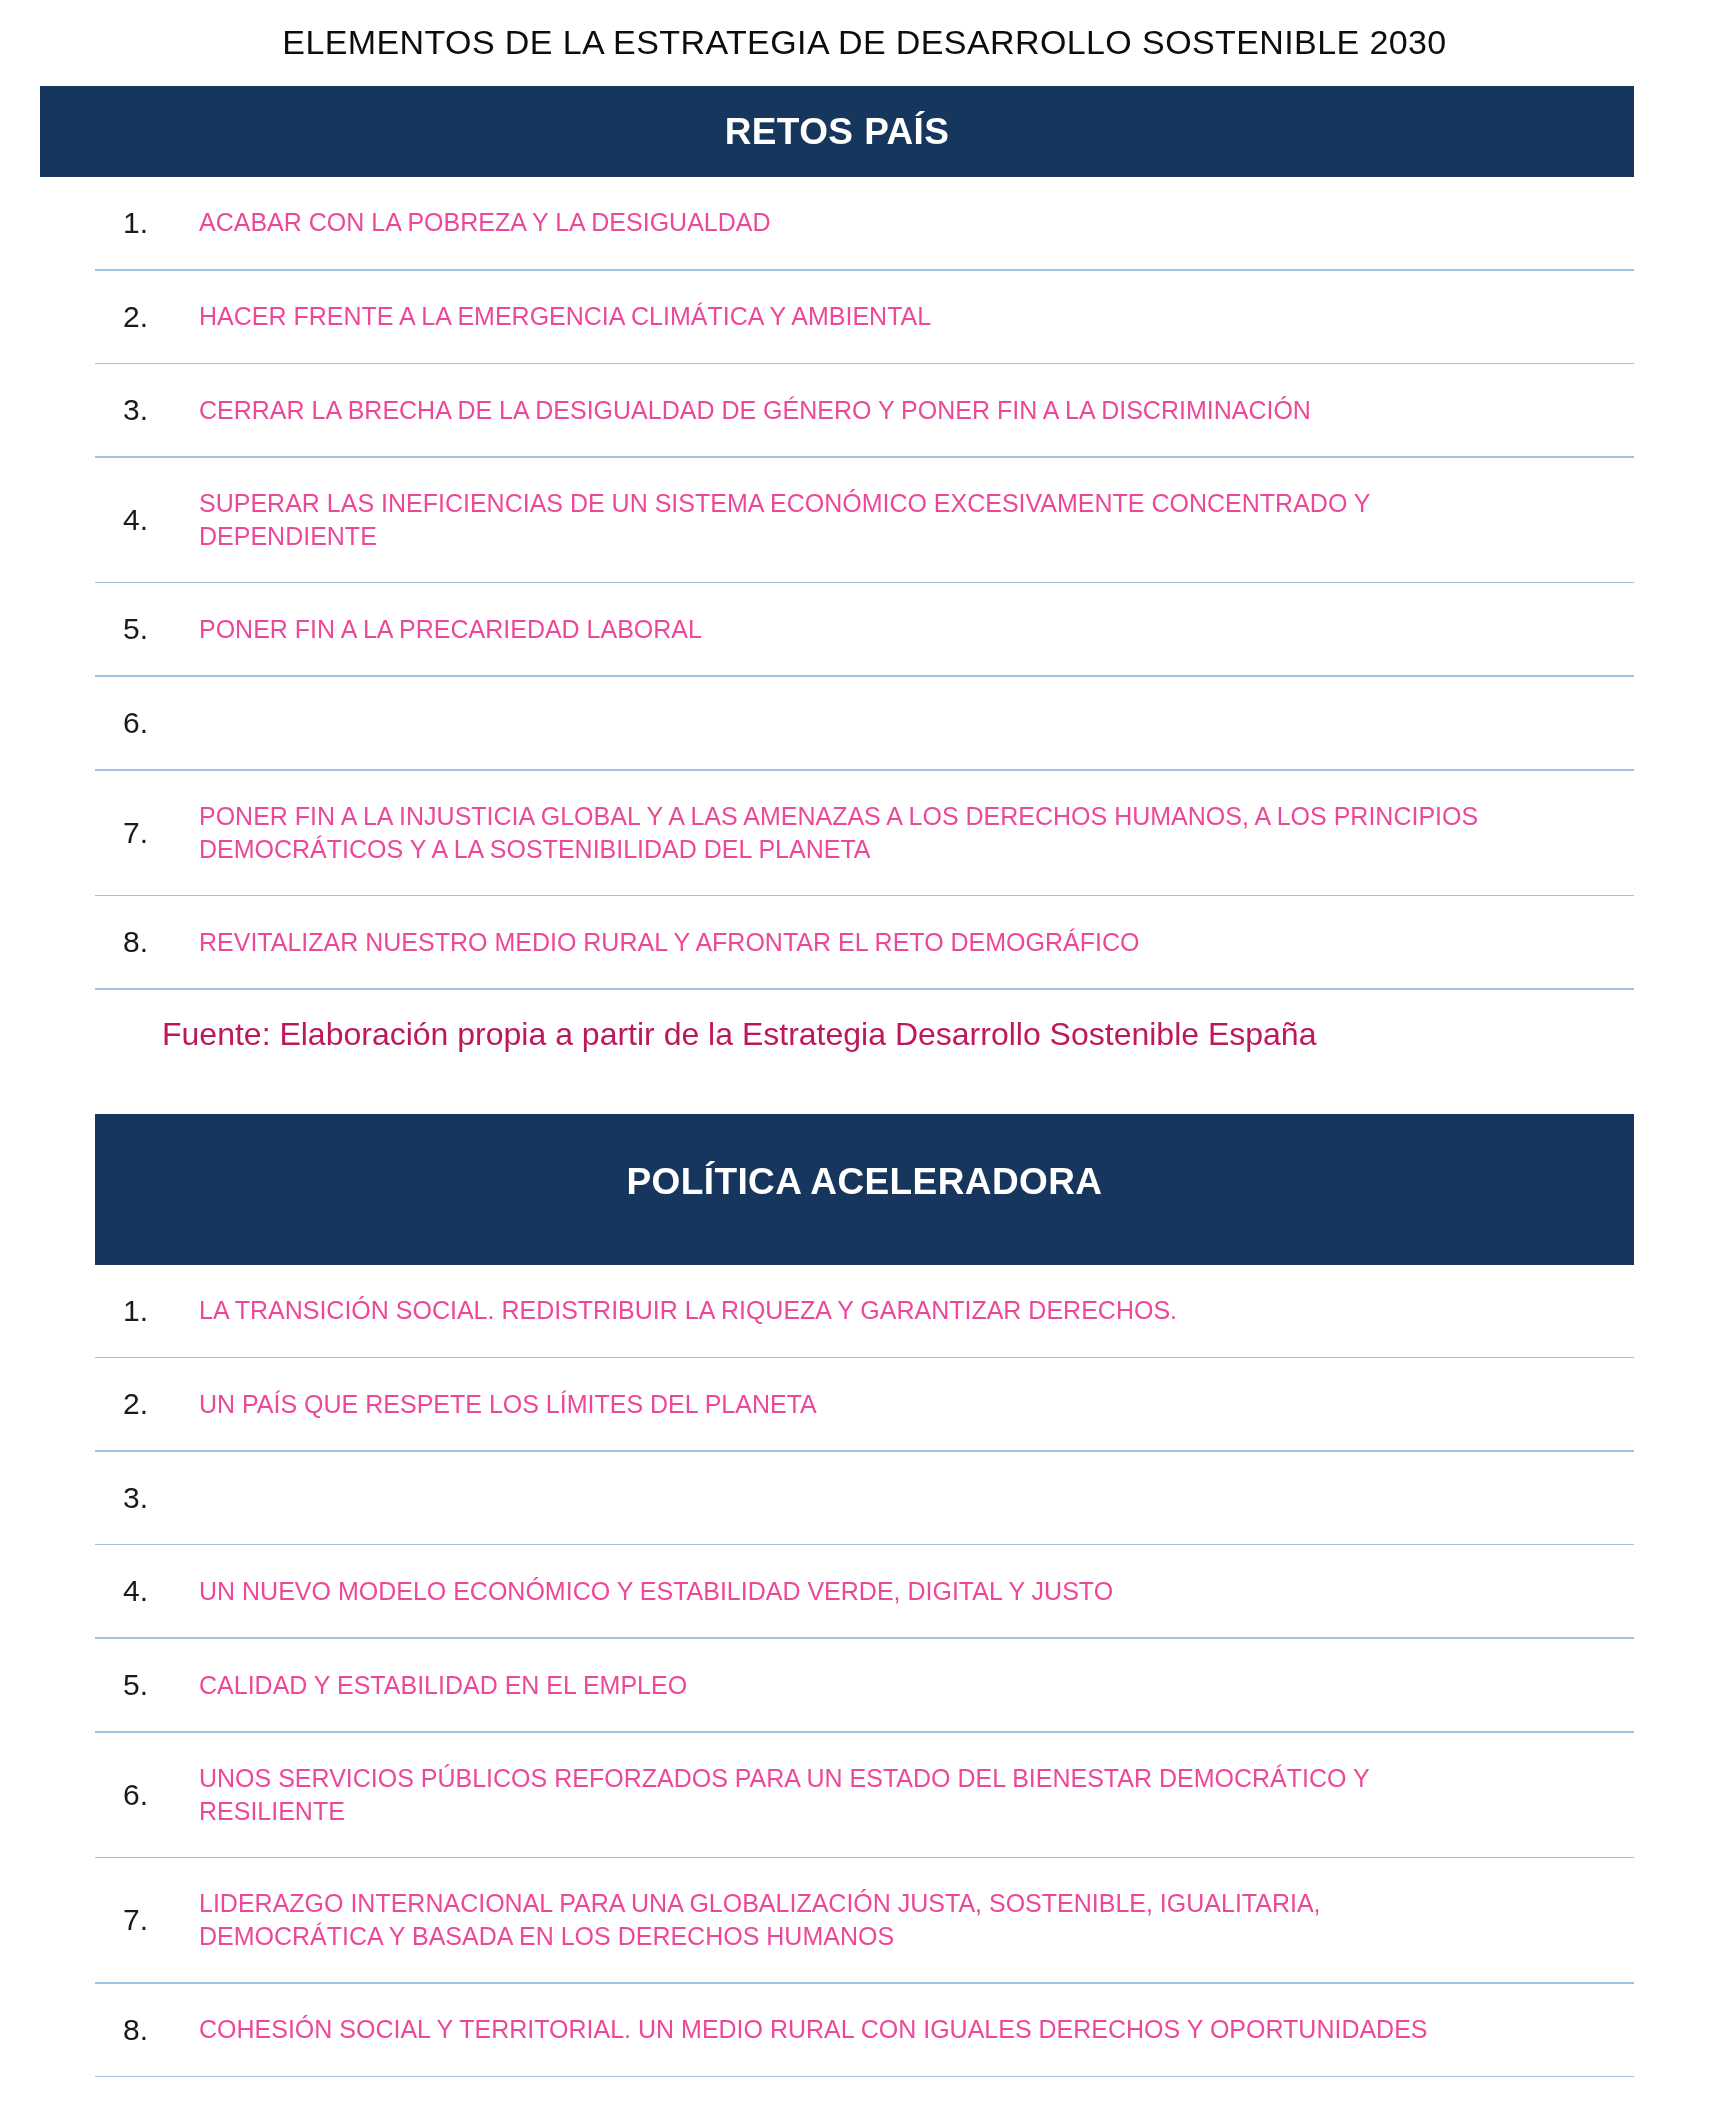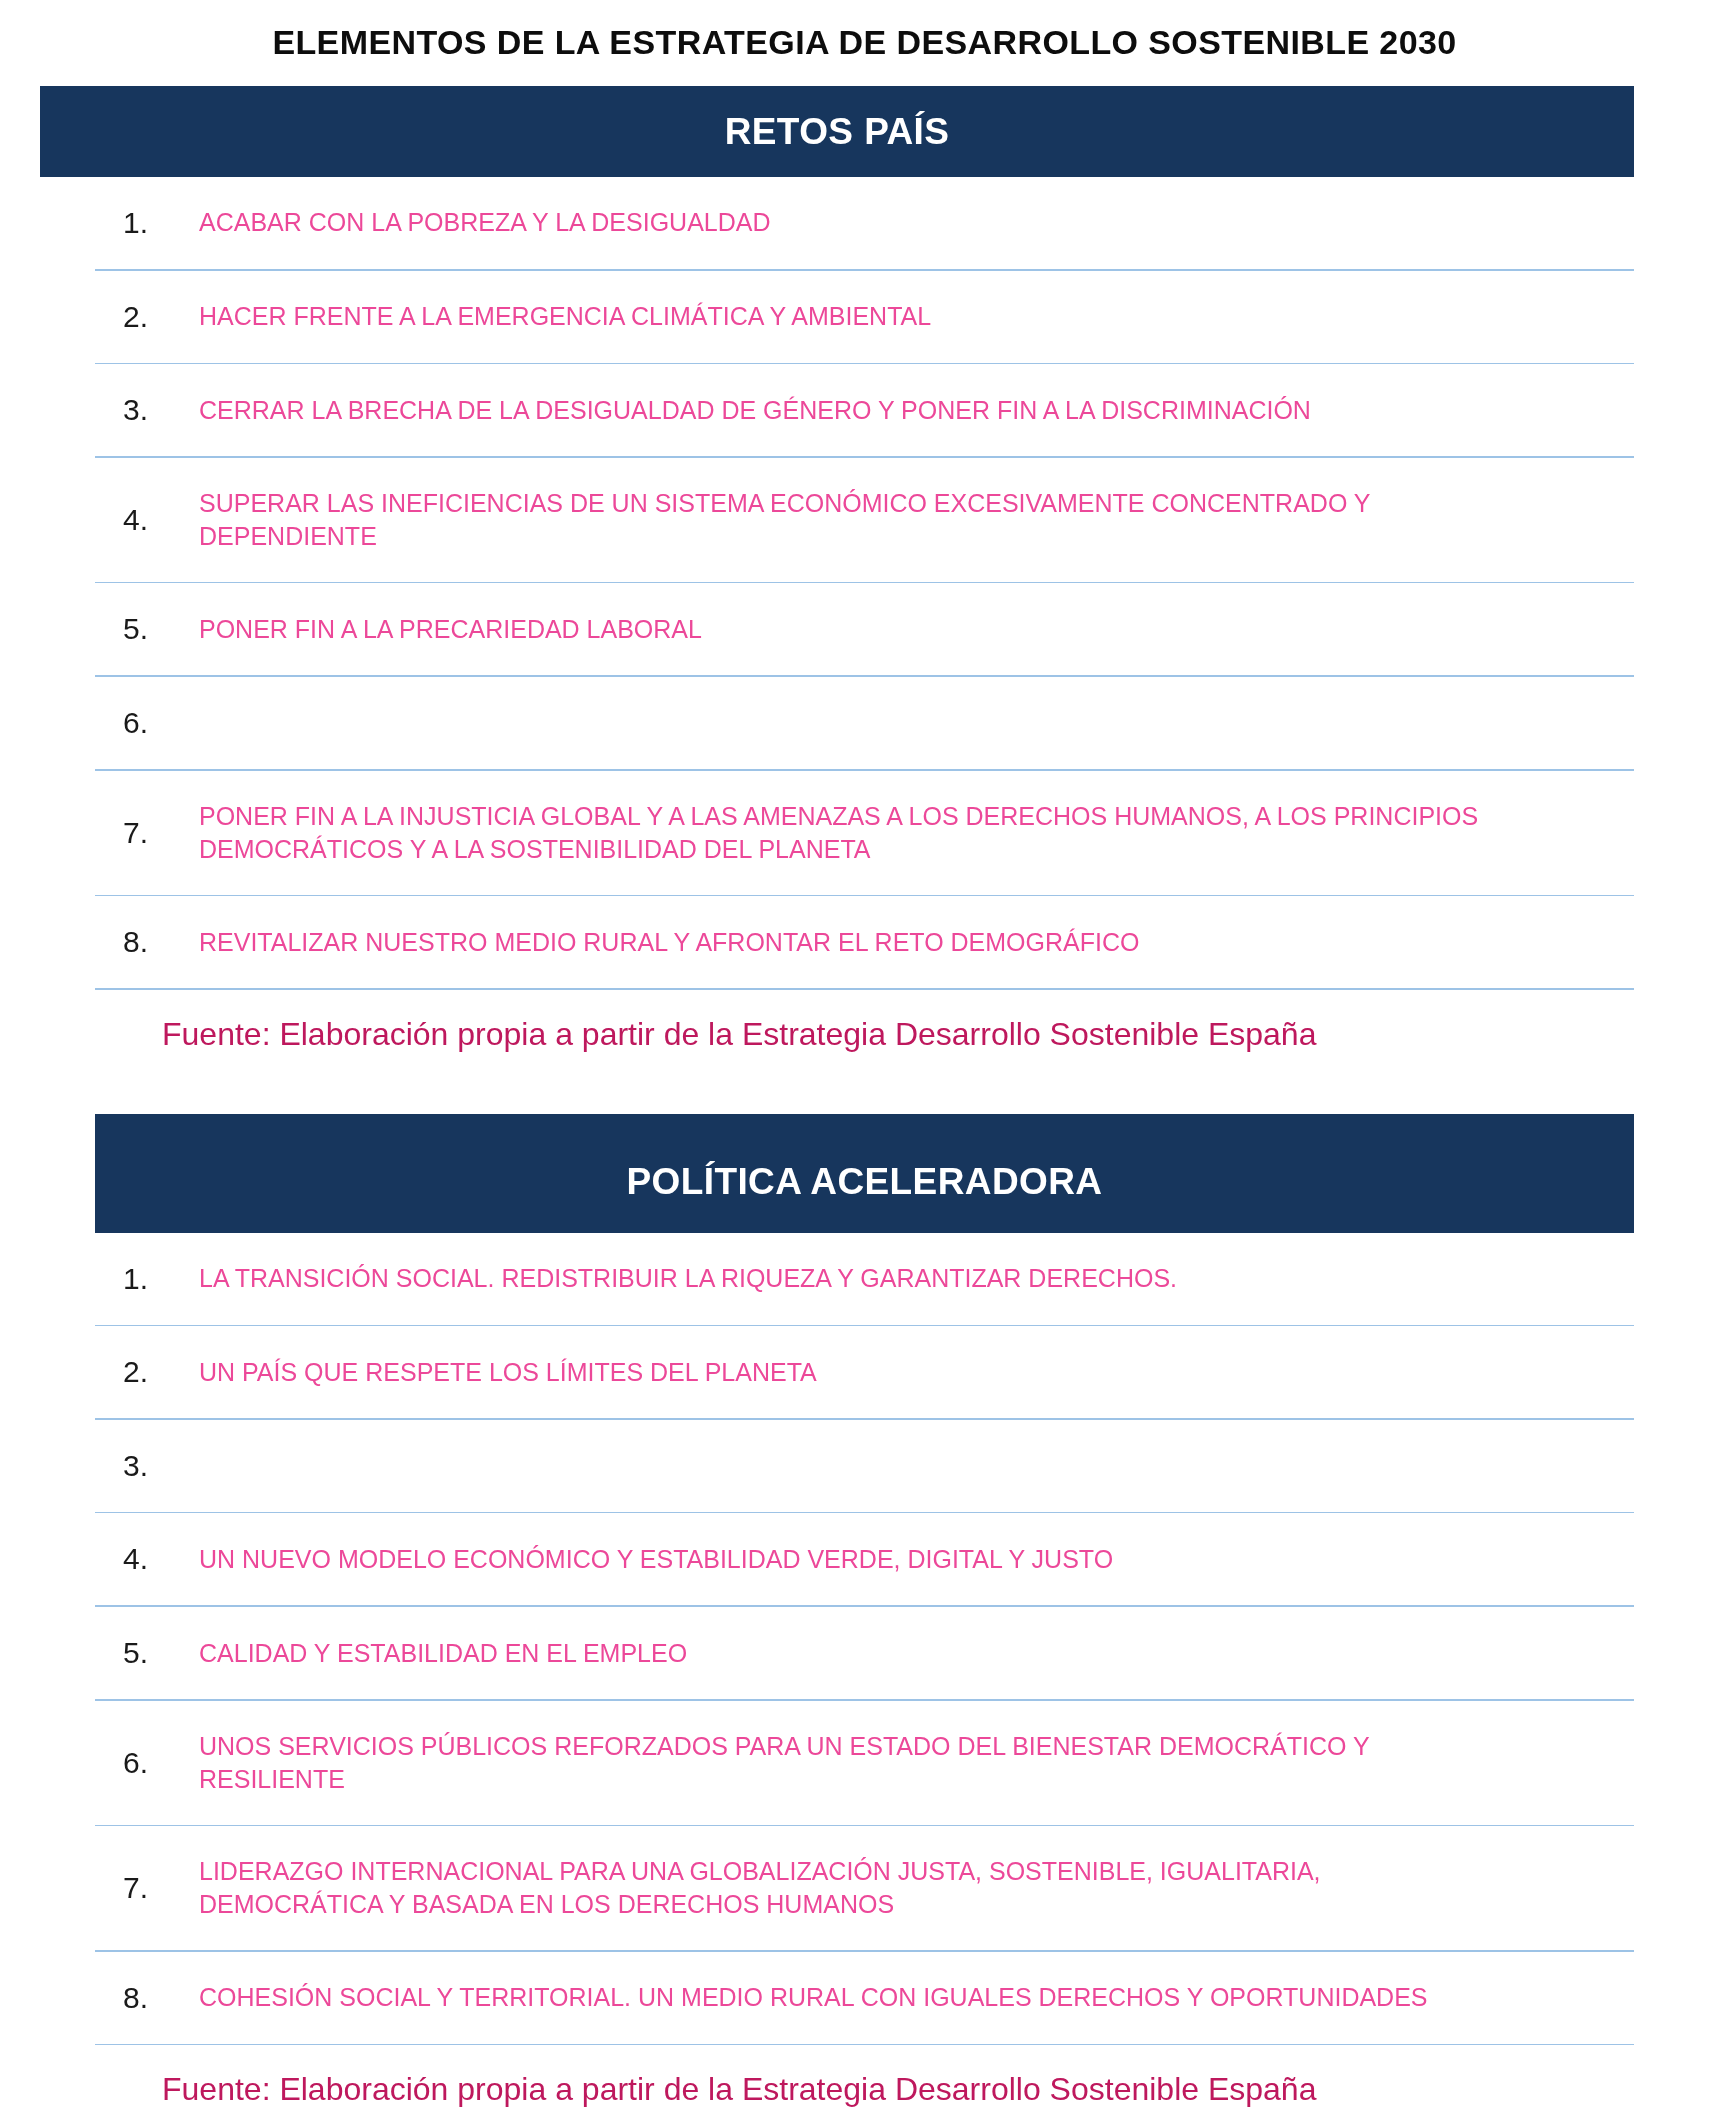--- a/index.html
+++ b/index.html
@@ -11,37 +11,37 @@
     color: #1a1a1a;
   }
   .page {
     width: 1729px;
     min-height: 2108px;
     background: #ffffff;
     padding-top: 11.4px;
   }
   .doc-title {
     text-align: center;
-    font-weight: bold;
+    font-weight: normal;
     font-size: 34px;
     letter-spacing: 0.4px;
     color: #0d0d0d;
     margin: 11.4px 49px 24.4px 49px;
   }
   .section-bar {
     margin: 0 95px;
     background: #17365D;
     color: #ffffff;
     text-align: center;
     font-weight: bold;
     font-size: 37px;
     letter-spacing: 0.4px;
   }
   .section-bar.compact { padding: 24.4px 0; margin-left: 40px; }
-  .section-bar.tall { padding: 47px 0 30px 0; margin-top: 28px; }
+  .section-bar.tall { padding: 47px 0 62px 0; margin-top: 28px; }
   .list {
     margin: 0 95px;
   }
   .row {
     display: flex;
     align-items: center;
     padding: 29px 0;
   }
   .num {
     flex: 0 0 104px;

